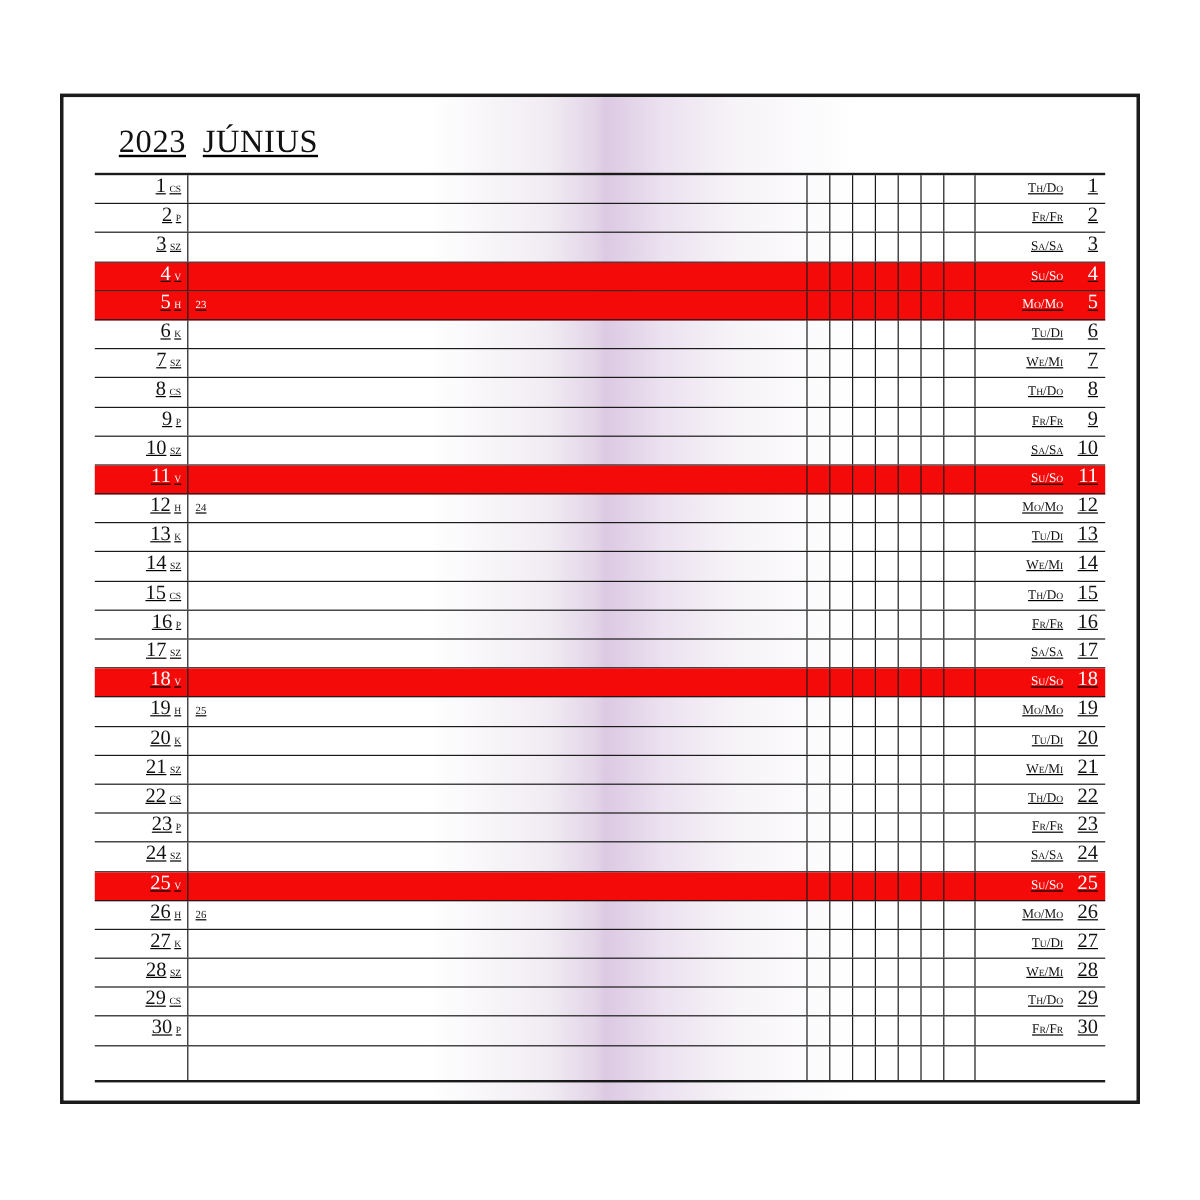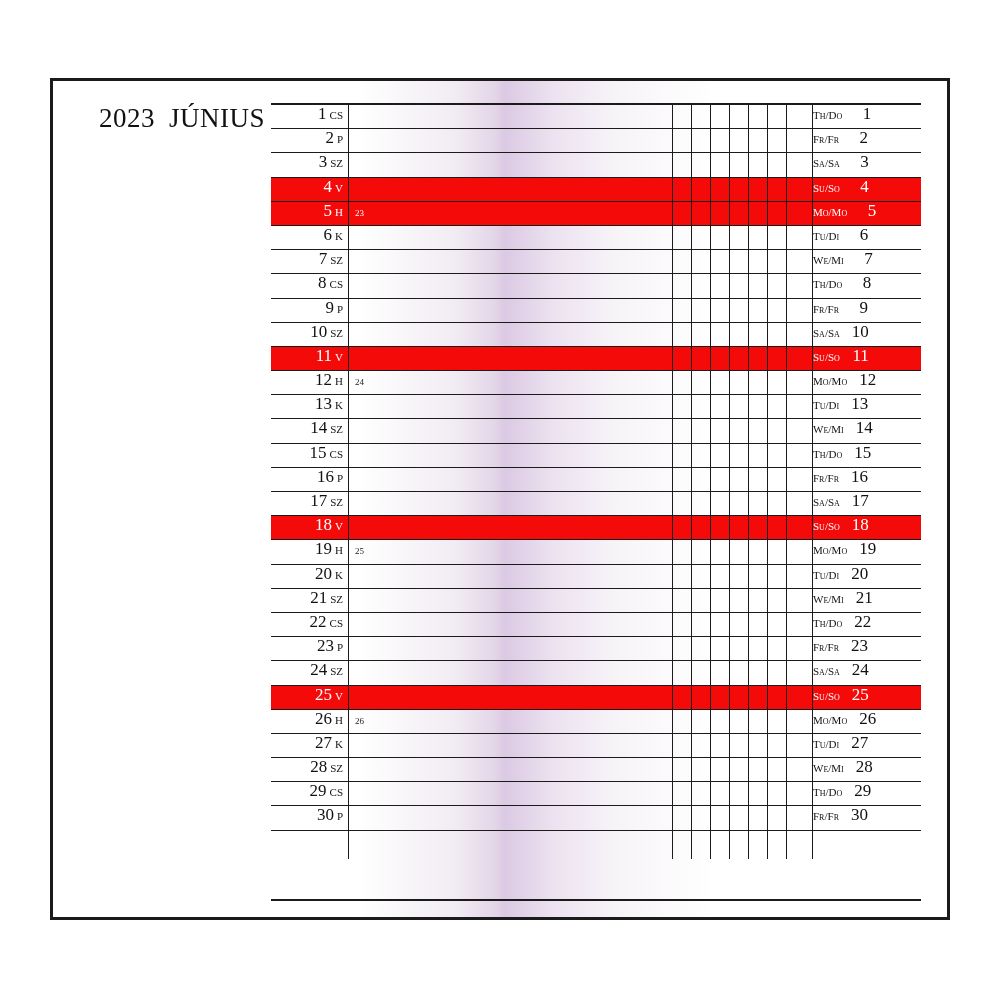--- a/index.html
+++ b/index.html
@@ -49,20 +49,22 @@
     pointer-events: none;
   }
 
   .content {
     position: relative;
     width: 100%;
     height: 100%;
     box-sizing: border-box;
     padding: 22px 26px 16px 26px;
     display: flex;
+    flex-direction: column;
+    text-decoration: underline;
   }
 
   
   .header {
     display: flex;
     align-items: baseline;
     justify-content: space-between;
     padding: 0 6px 10px 20px;
   }
   .header .title-left {
@@ -123,21 +125,21 @@
     gap: 3px;
     position: relative;
     z-index: 2;
   }
   .daynum {
     font-size: 17px;
     color: #111;
     line-height: 1;
   }
   .dayabbr {
-    font-size: 15px;
+    font-size: 11px;
     color: #111;
     line-height: 1;
     font-variant: small-caps;
     text-transform: lowercase;
   }
 
   
   .write-area {
     flex: 1;
     position: relative;
@@ -166,20 +168,21 @@
   }
   .tick.wide { width: 26px; }
 
   
   .right-label {
     width: 108px;
     min-width: 108px;
     box-sizing: border-box;
     display: flex;
     align-items: baseline;
+    justify-content: flex-end;
     padding-right: 6px;
     gap: 7px;
     z-index: 2;
   }
   .dayabbr-right {
     font-size: 11px;
     color: #111;
     line-height: 1;
     font-variant: small-caps;
   }

